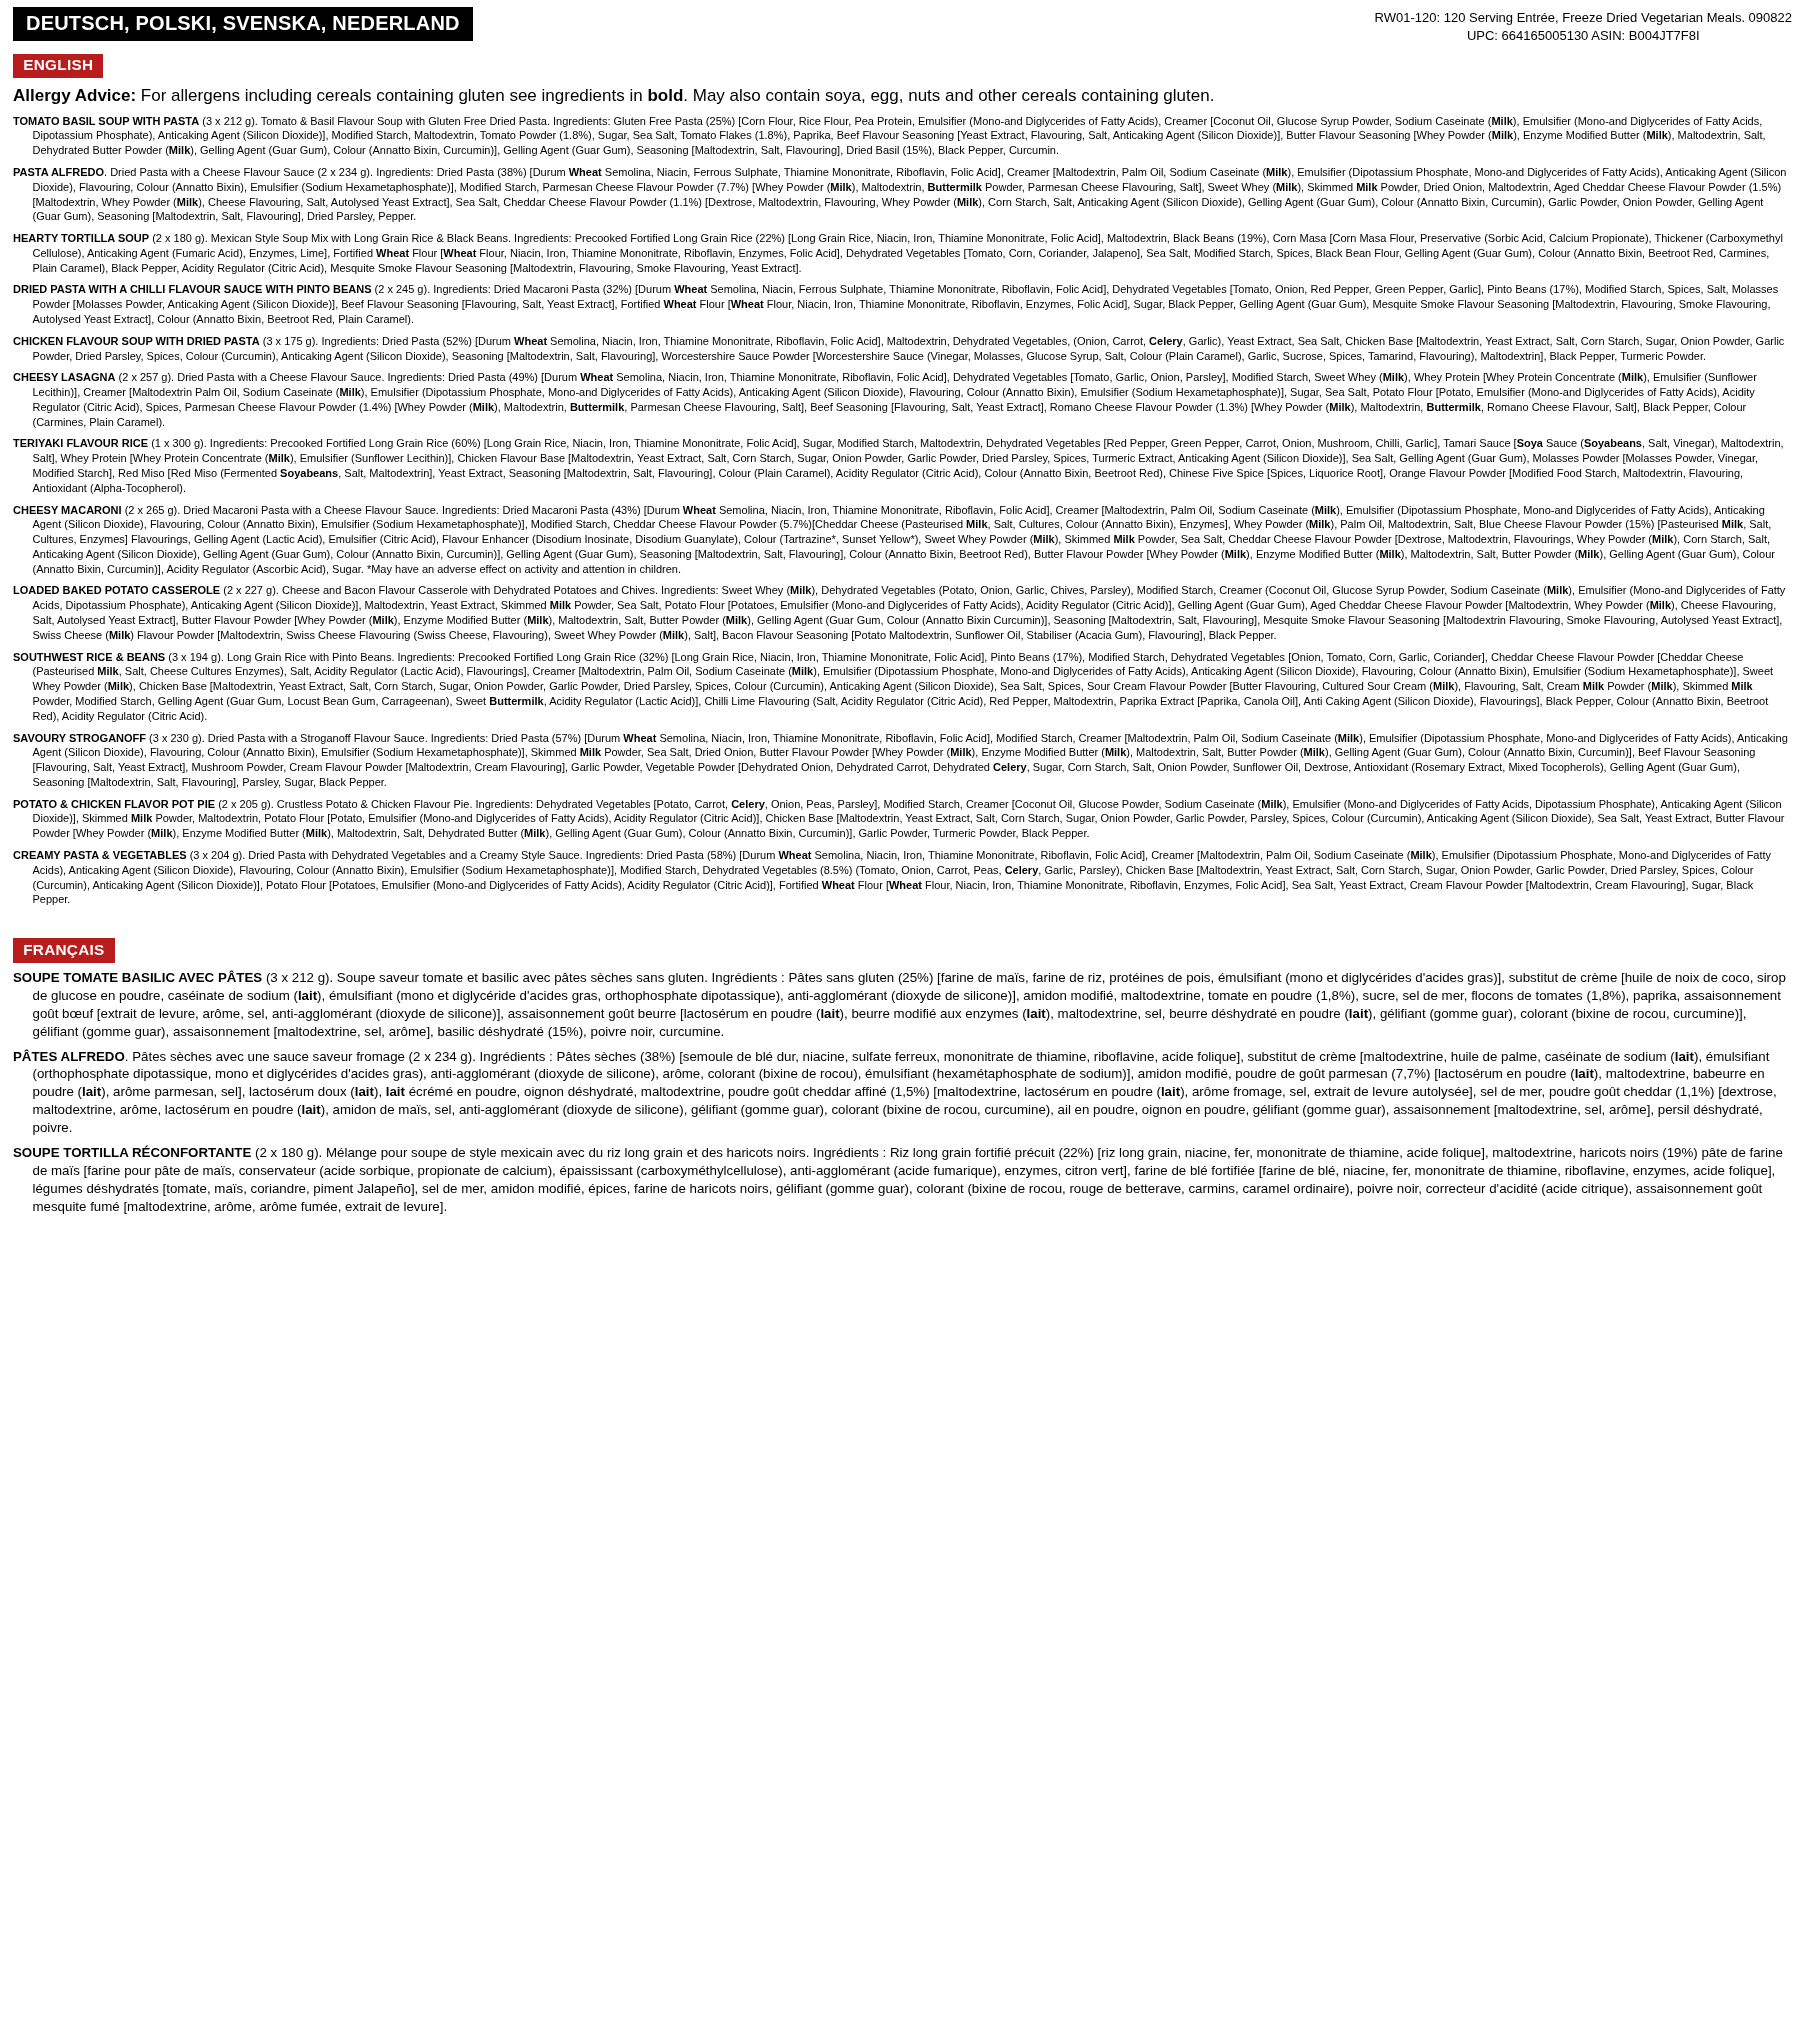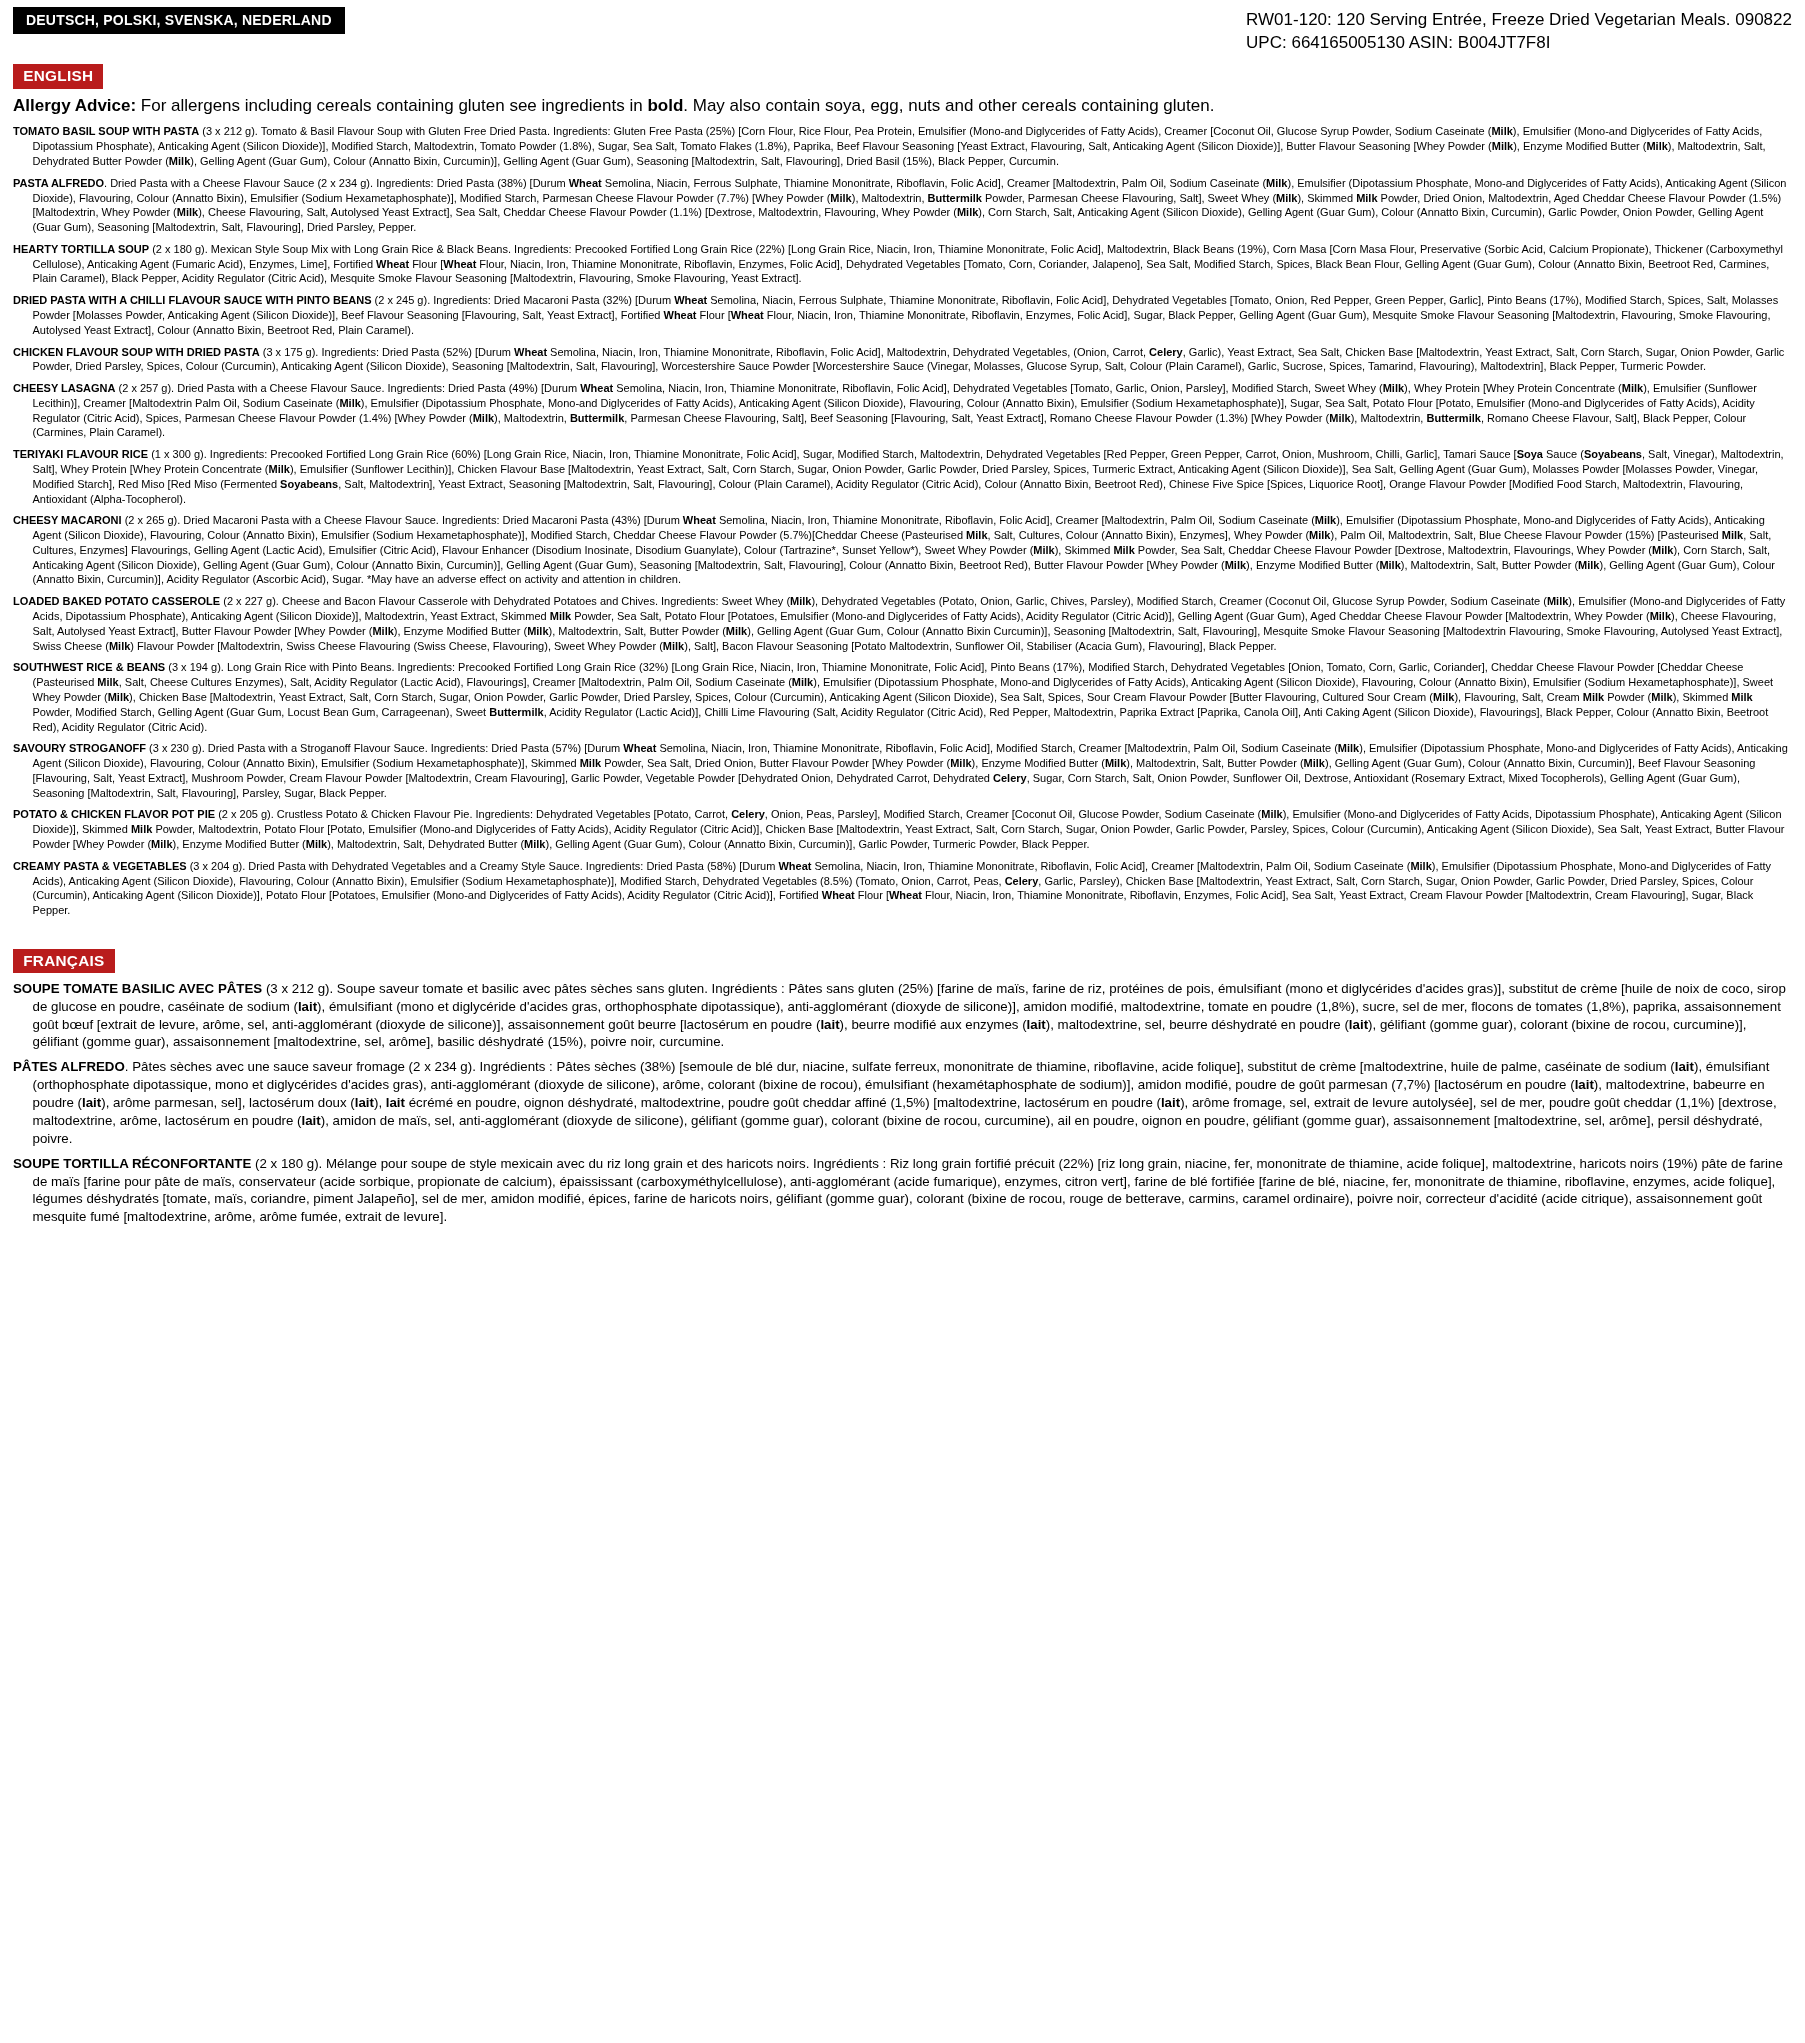--- a/index.html
+++ b/index.html
@@ -24,29 +24,29 @@
   .top-row {
     display: flex;
     align-items: flex-start;
     justify-content: space-between;
     margin-bottom: 9.3px;
   }
   .lang-banner {
     background: #000000;
     color: #ffffff;
     font-weight: bold;
-    font-size: 14px;
+    font-size: 20px;
     letter-spacing: 0.2px;
     padding: 4.6px 13px 5.6px 13px;
     display: inline-block;
     white-space: nowrap;
   }
   .prod-meta {
-    text-align: left;
-    font-size: 17px;
+    text-align: center;
+    font-size: 13px;
     line-height: 1.35;
     padding-top: 1.9px;
     white-space: nowrap;
   }
 
   
   .section-banner {
     background: #b91c1c;
     color: #ffffff;
     font-weight: bold;

